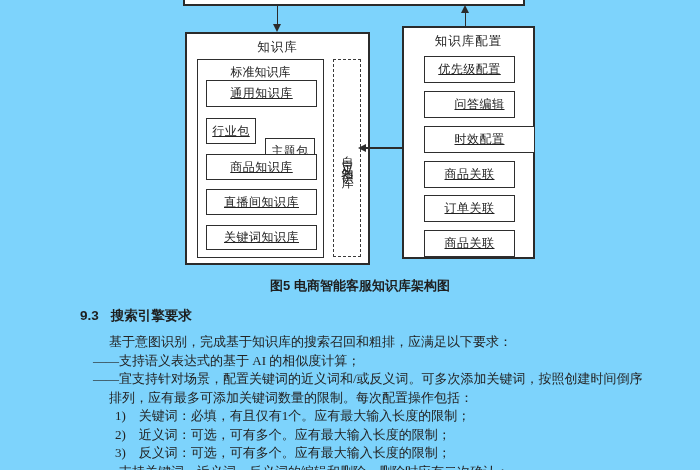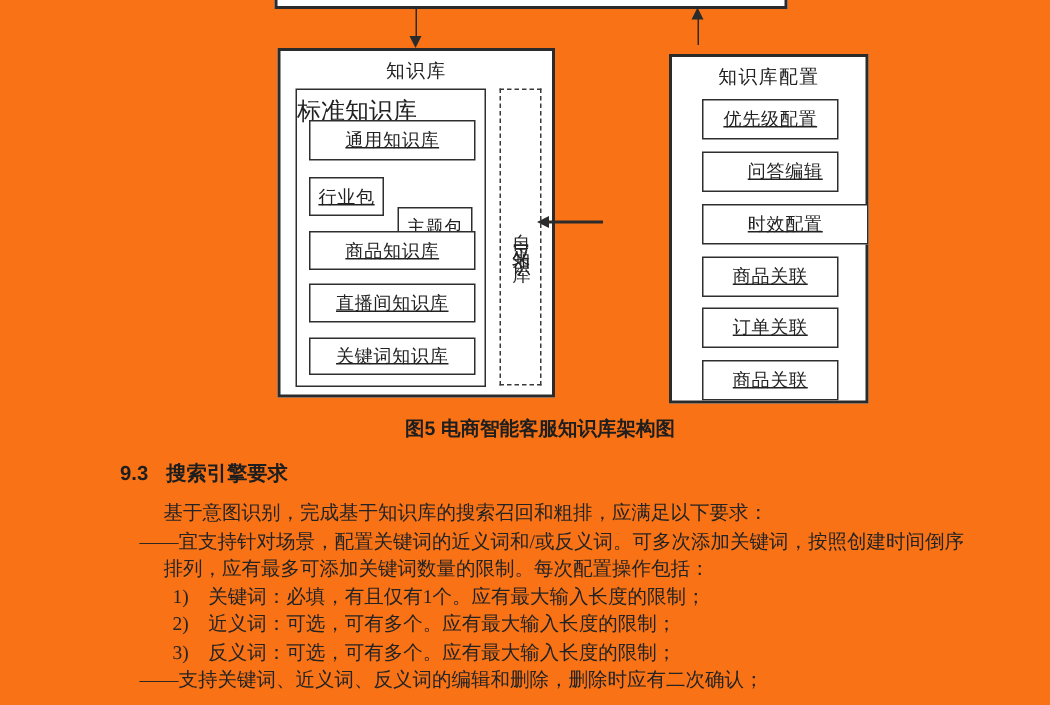--- a/index.html
+++ b/index.html
@@ -1,23 +1,23 @@
 <!DOCTYPE html>
 <html><head>
 <meta charset="utf-8">
 <style>
   html,body{margin:0;padding:0;background:#ffffff;}
-  #page{position:relative;width:700px;height:470px;background:#f97316;overflow:hidden;
+  #page{position:relative;width:700px;height:470px;background:#7dd3fc;overflow:hidden;
         font-family:"Liberation Sans",sans-serif;color:#252525;}
   
   .outer-panel{position:absolute;border:2px solid #2b2b2b;background:#fff;box-sizing:border-box;}
   .panel-title{position:absolute;left:0;right:0;top:5px;text-align:center;font-size:12.5px;
                letter-spacing:1px;color:#222;}
   .group-box{position:absolute;border:1.5px solid #2e2e2e;box-sizing:border-box;}
-  .group-title{position:absolute;left:0;right:0;top:4px;font-size:16px;color:#222;}
+  .group-title{position:absolute;left:0;right:0;top:4px;text-align:center;font-size:12px;color:#222;}
   .item-box{position:absolute;border:1.5px solid #2e2e2e;box-sizing:border-box;
             display:flex;align-items:center;justify-content:center;font-size:12px;color:#222;
             letter-spacing:0.5px;background:#fff;text-decoration:underline;}
   .custom-box{position:absolute;border:1.5px dashed #3a3a3a;box-sizing:border-box;
               display:flex;align-items:center;justify-content:center;}
   .v-text{writing-mode:vertical-rl;text-orientation:upright;font-size:12px;letter-spacing:4px;color:#222;}
   .hline{position:absolute;background:#2b2b2b;height:1.5px;}
   .vline{position:absolute;background:#2b2b2b;width:1.5px;}
   .arr-down{position:absolute;width:0;height:0;border-left:4.5px solid transparent;
             border-right:4.5px solid transparent;border-top:8px solid #2b2b2b;}
@@ -68,39 +68,40 @@
       </div>
 
       <div class="custom-box" style="left:146px;top:25px;width:28px;height:198px;">
         <span class="v-text">自定义知识库</span>
       </div>
     </div>
 
     <div class="hline" style="left:366px;top:147px;width:36px;"></div>
     <div class="arr-left" style="left:358px;top:143.5px;"></div>
 
-    <div class="outer-panel" style="left:402px;top:36px;width:133px;height:233px;margin-left:44px;">
+    <div class="outer-panel" style="left:402px;top:26px;width:133px;height:233px;">
       <div class="panel-title">知识库配置</div>
       <div class="item-box" style="left:20px;top:28px;width:91px;height:27px;">优先级配置</div>
       <div class="item-box" style="left:20px;top:63px;width:91px;height:27px;padding-left:20px;">问答编辑</div>
       <div class="item-box" style="left:20px;top:98px;width:111px;height:27px;">时效配置</div>
       <div class="item-box" style="left:20px;top:133px;width:91px;height:27px;">商品关联</div>
       <div class="item-box" style="left:20px;top:167px;width:91px;height:27px;">订单关联</div>
       <div class="item-box" style="left:20px;top:202px;width:91px;height:27px;">商品关联</div>
     </div>
 
     <div class="caption">图5 电商智能客服知识库架构图</div>
   </div>
 
   <div class="sec-heading">
     <span class="num">9.3</span><span>搜索引擎要求</span>
   </div>
 
   <div class="textblock">
     <div class="bodyline ind-para">基于意图识别，完成基于知识库的搜索召回和粗排，应满足以下要求：</div>
+    <div class="bodyline ind-dash">——支持语义表达式的基于 AI 的相似度计算；</div>
     <div class="bodyline ind-dash">——宜支持针对场景，配置关键词的近义词和/或反义词。可多次添加关键词，按照创建时间倒序</div>
     <div class="bodyline ind-cont">排列，应有最多可添加关键词数量的限制。每次配置操作包括：</div>
     <div class="bodyline ind-num">1)　关键词：必填，有且仅有1个。应有最大输入长度的限制；</div>
     <div class="bodyline ind-num">2)　近义词：可选，可有多个。应有最大输入长度的限制；</div>
     <div class="bodyline ind-num">3)　反义词：可选，可有多个。应有最大输入长度的限制；</div>
     <div class="bodyline ind-dash">——支持关键词、近义词、反义词的编辑和删除，删除时应有二次确认；</div>
   </div>
 
 </div>
 

